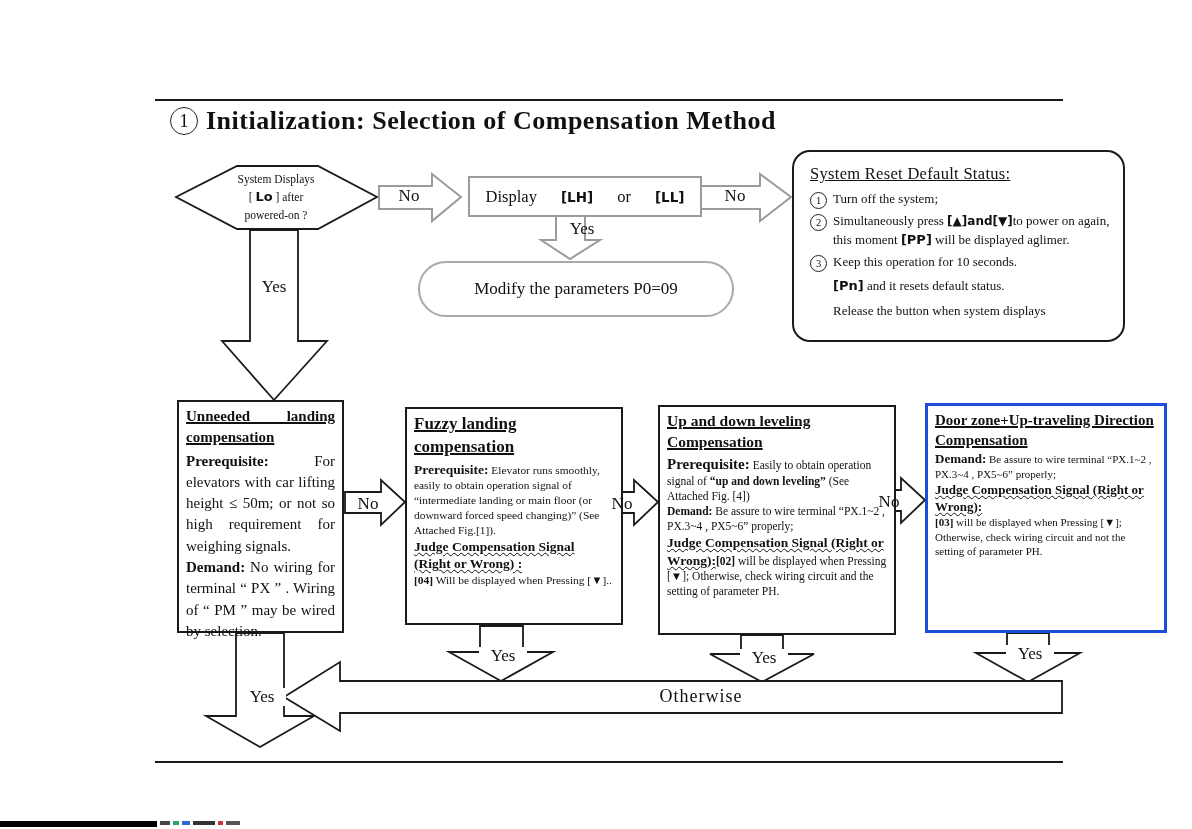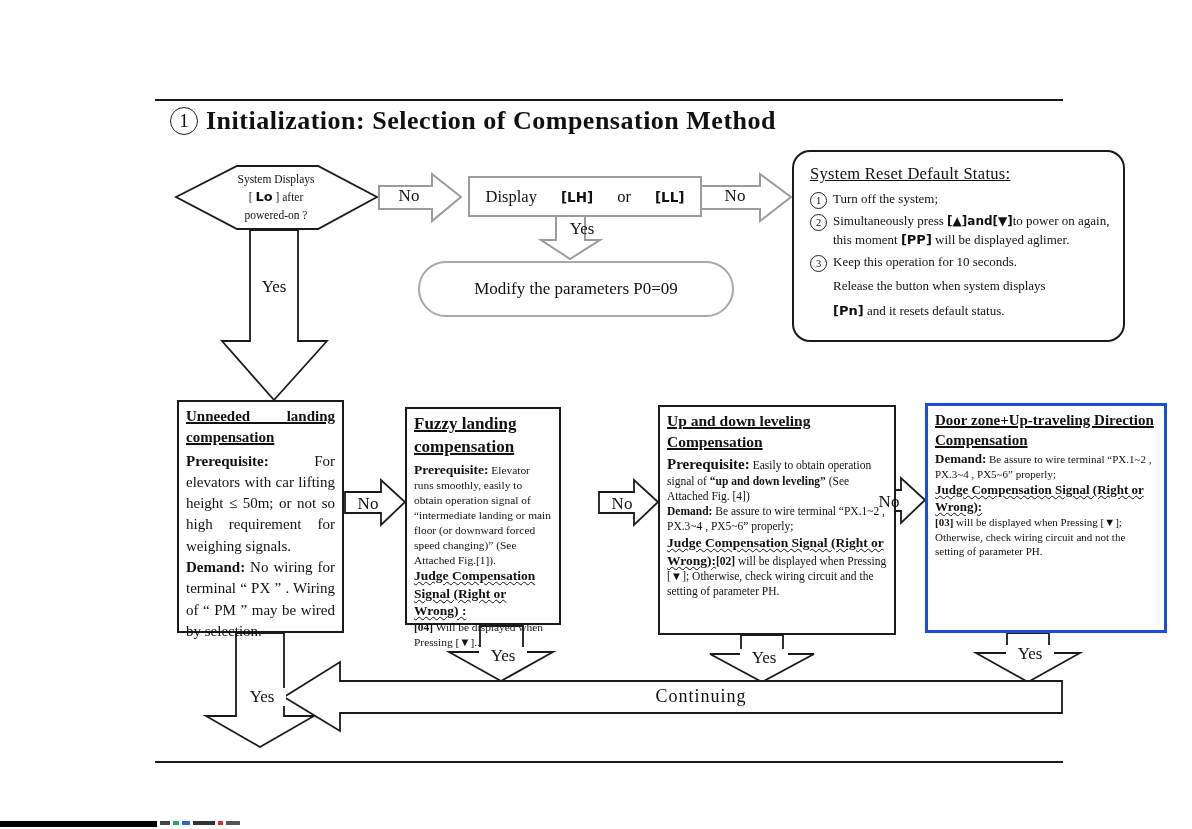--- a/index.html
+++ b/index.html
@@ -43,21 +43,21 @@
   .reset-item .itxt{flex:1;}
   .rline{display:block;}
   .rline.indent{margin-top:6px;}
   
   .fbox{border:2px solid #1a1a1a;background:#fff;box-sizing:border-box;padding:4px 7px;}
   .fbox .btitle{font-weight:bold;text-decoration:underline;text-decoration-thickness:2px;}
   .fbox .plabel{font-weight:bold;}
   .wavy{font-weight:bold;text-decoration:underline;text-decoration-style:wavy;text-decoration-thickness:1px;}
   #box1{left:177px;top:400px;width:167px;height:233px;font-size:15px;line-height:1.42;text-align:justify;}
   #box1 .btitle{font-size:15px;}
-  #box2{left:405px;top:407px;width:156px;height:218px;font-size:11.4px;line-height:1.3;}
+  #box2{left:405px;top:407px;width:218px;height:218px;font-size:11.4px;line-height:1.3;}
   #box2 .btitle{font-size:17px;line-height:1.35;}
   #box2 .plabel{font-size:13.5px;}
   #box3{left:658px;top:405px;width:238px;height:230px;font-size:11.5px;line-height:1.3;}
   #box3 .btitle{font-size:15.5px;line-height:1.35;}
   #box3 .plabel{font-size:13px;}
   #box3 .plabel.big{font-size:15px;}
   #box4{left:925px;top:403px;width:242px;height:230px;font-size:11px;line-height:1.3;border:3px solid #1d4ed8;}
   #box4 .btitle{font-size:15px;line-height:1.35;}
   #box4 .plabel{font-size:13.5px;}
   .mt2{margin-top:2px;}
@@ -128,22 +128,22 @@
       <span class="itxt">Turn off the system;</span>
     </div>
     <div class="reset-item">
       <span class="num-circle">2</span>
       <span class="itxt"><span>Simultaneously press </span><span class="code-sans" style="font-size:12px">[▲]and[▼]</span><span>to power on again, this moment </span><span class="code-sans" style="font-size:13px">[PP]</span><span> will be displayed aglimer.</span></span>
     </div>
     <div class="reset-item">
       <span class="num-circle">3</span>
       <span class="itxt">
         <span class="rline">Keep this operation for 10 seconds.</span>
+        <span class="rline indent"><span class="code-sans" style="font-size:13px">[Pn]</span><span> and it resets default status.</span></span>
         <span class="rline indent">Release the button when system displays</span>
-        <span class="rline indent"><span class="code-sans" style="font-size:13px">[Pn]</span><span> and it resets default status.</span></span>
       </span>
     </div>
   </div>
 
   <div class="abs fbox" id="box1">
     <div class="btitle">Unneeded landing compensation</div>
     <div class="mt2"><span class="plabel">Prerequisite:</span><span> For elevators with car lifting height ≤ 50m; or not so high requirement for weighing signals.</span></div>
     <div><span class="plabel">Demand:</span><span> No wiring for terminal “ PX ” . Wiring of “ PM ” may be wired by selection.</span></div>
   </div>
 
@@ -172,21 +172,21 @@
   <div class="abs lbl" style="left:602px;top:494px;width:40px;">No</div>
   <div class="abs lbl" style="left:869px;top:492px;width:40px;">No</div>
 
   <div class="abs lbl" style="left:250px;top:277px;width:48px;">Yes</div>
   <div class="abs lbl" style="left:560px;top:219px;width:44px;">Yes</div>
   <div class="abs lbl bgw" style="left:238px;top:688px;width:44px;">Yes</div>
   <div class="abs lbl bgw" style="left:479px;top:647px;width:44px;">Yes</div>
   <div class="abs lbl bgw" style="left:740px;top:649px;width:44px;">Yes</div>
   <div class="abs lbl bgw" style="left:1006px;top:645px;width:44px;">Yes</div>
 
-  <div class="abs" style="left:340px;top:686px;width:722px;text-align:center;font-size:18px;letter-spacing:1px;">Continuing</div>
+  <div class="abs" style="left:340px;top:686px;width:722px;text-align:center;font-size:18px;letter-spacing:1px;">Otherwise</div>
 
   <div class="abs" id="edge-bar"></div>
   <div class="abs" id="edge-specks">
     <i style="background:#444"></i>
       <i style="background:#2a6;width:6px"></i>
       <i style="background:#36c;width:8px"></i>
       <i style="background:#333;width:22px"></i>
       <i style="background:#c33;width:5px"></i>
       <i style="background:#555;width:14px"></i>
   </div>

